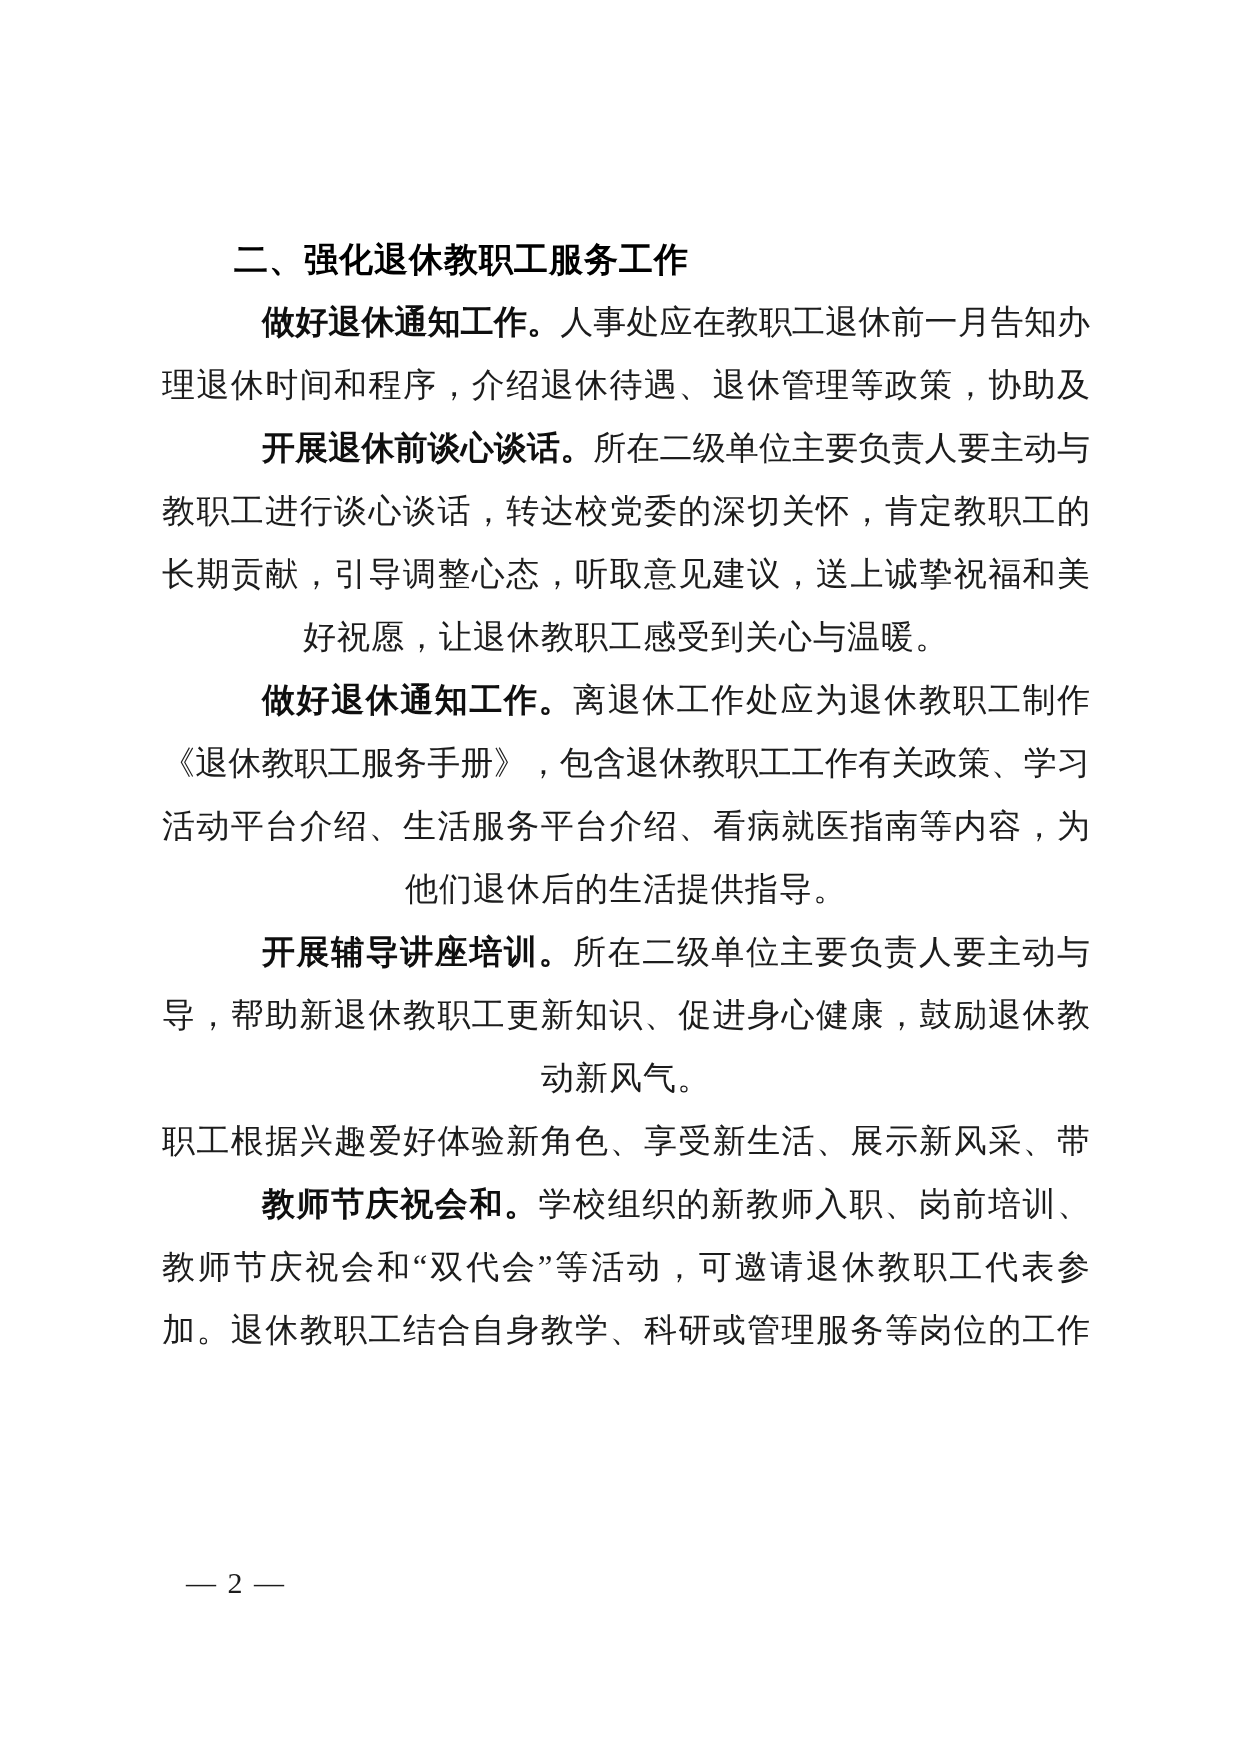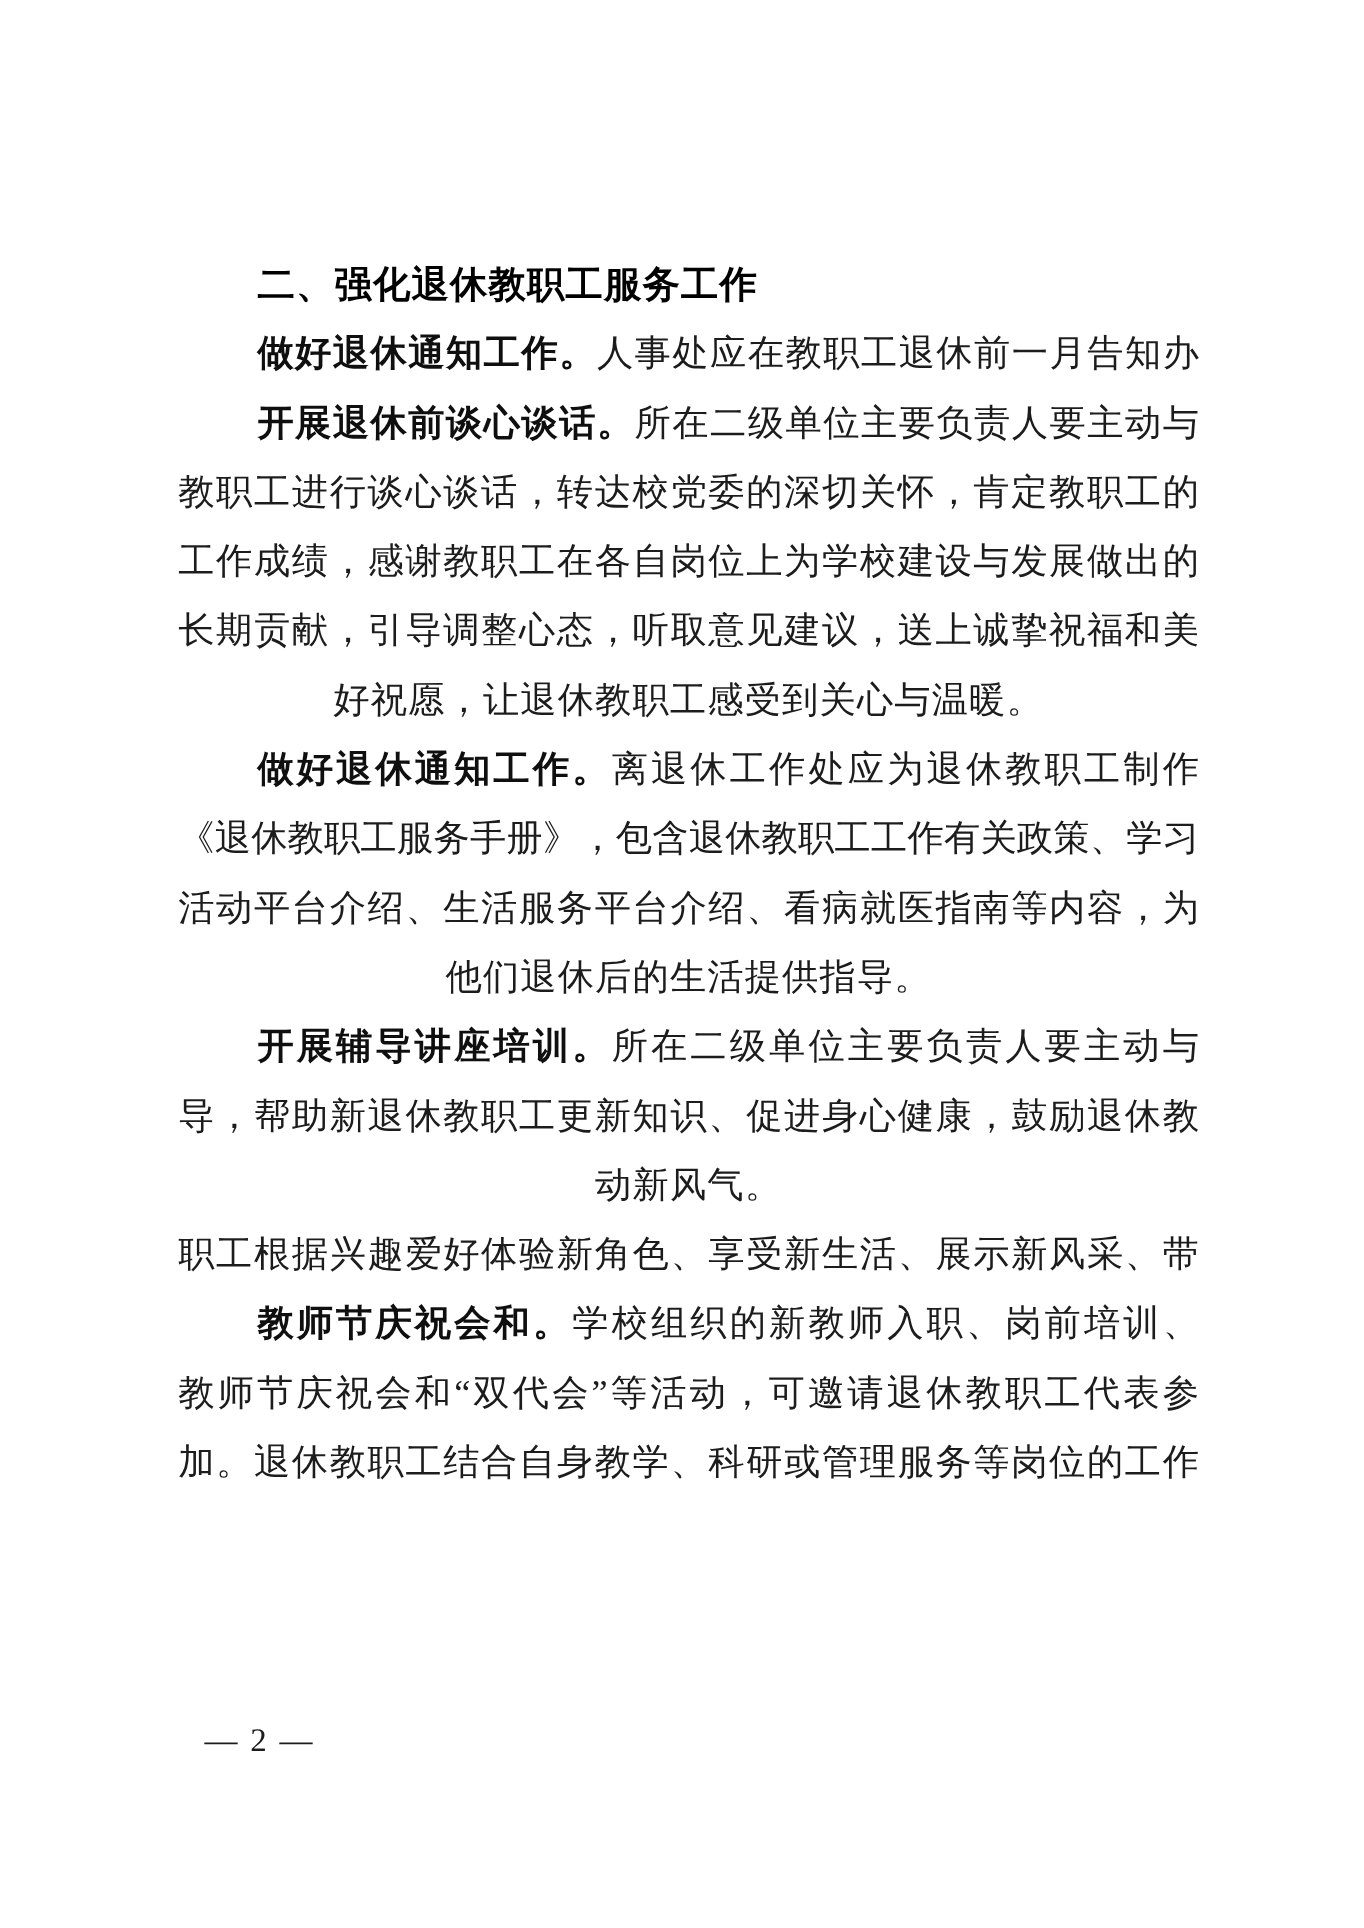--- a/index.html
+++ b/index.html
@@ -44,20 +44,21 @@
   .heading {
     font-family: "DejaVu Sans", "Liberation Sans", sans-serif;
     font-weight: bold;
     color: #000000;
     font-size: 34px;
     letter-spacing: 1px;
   }
   .lead {
     font-weight: bold;
     color: #0f0f0f;
+    margin-left: 28px;
   }
   .page-footer {
     position: absolute;
     left: 186px;
     top: 1551px;
     height: 63px;
     line-height: 63px;
     font-size: 30px;
     letter-spacing: 2px;
     color: #1c1c1c;
@@ -65,24 +66,24 @@
 </style>
 </head>
 <body>
 
 <div class="page">
   <div class="text-column">
 
     <div class="line heading indent">二、强化退休教职工服务工作</div>
 
     <div class="line just indent"><span class="lead">做好退休通知工作。</span><span>人事处应在教职工退休前一月告知办</span></div>
+    <div class="line just">理退休时间和程序，介绍退休待遇、退休管理等政策，协助及</div>
 
     <div class="line just indent"><span class="lead">开展退休前谈心谈话。</span><span>所在二级单位主要负责人要主动与</span></div>
     <div class="line just">教职工进行谈心谈话，转达校党委的深切关怀，肯定教职工的</div>
-    <div class="line just">工作成绩，感谢教职工在各自岗位上为学校建设与发展做出的</div>
     <div class="line just">长期贡献，引导调整心态，听取意见建议，送上诚挚祝福和美</div>
     <div class="line last">好祝愿，让退休教职工感受到关心与温暖。</div>
 
     <div class="line just indent"><span class="lead">做好退休通知工作。</span><span>离退休工作处应为退休教职工制作</span></div>
     <div class="line just">《退休教职工服务手册》，包含退休教职工工作有关政策、学习</div>
     <div class="line just">活动平台介绍、生活服务平台介绍、看病就医指南等内容，为</div>
     <div class="line last">他们退休后的生活提供指导。</div>
 
     <div class="line just indent"><span class="lead">开展辅导讲座培训。</span><span>所在二级单位主要负责人要主动与</span></div>
     <div class="line just">导，帮助新退休教职工更新知识、促进身心健康，鼓励退休教</div>

